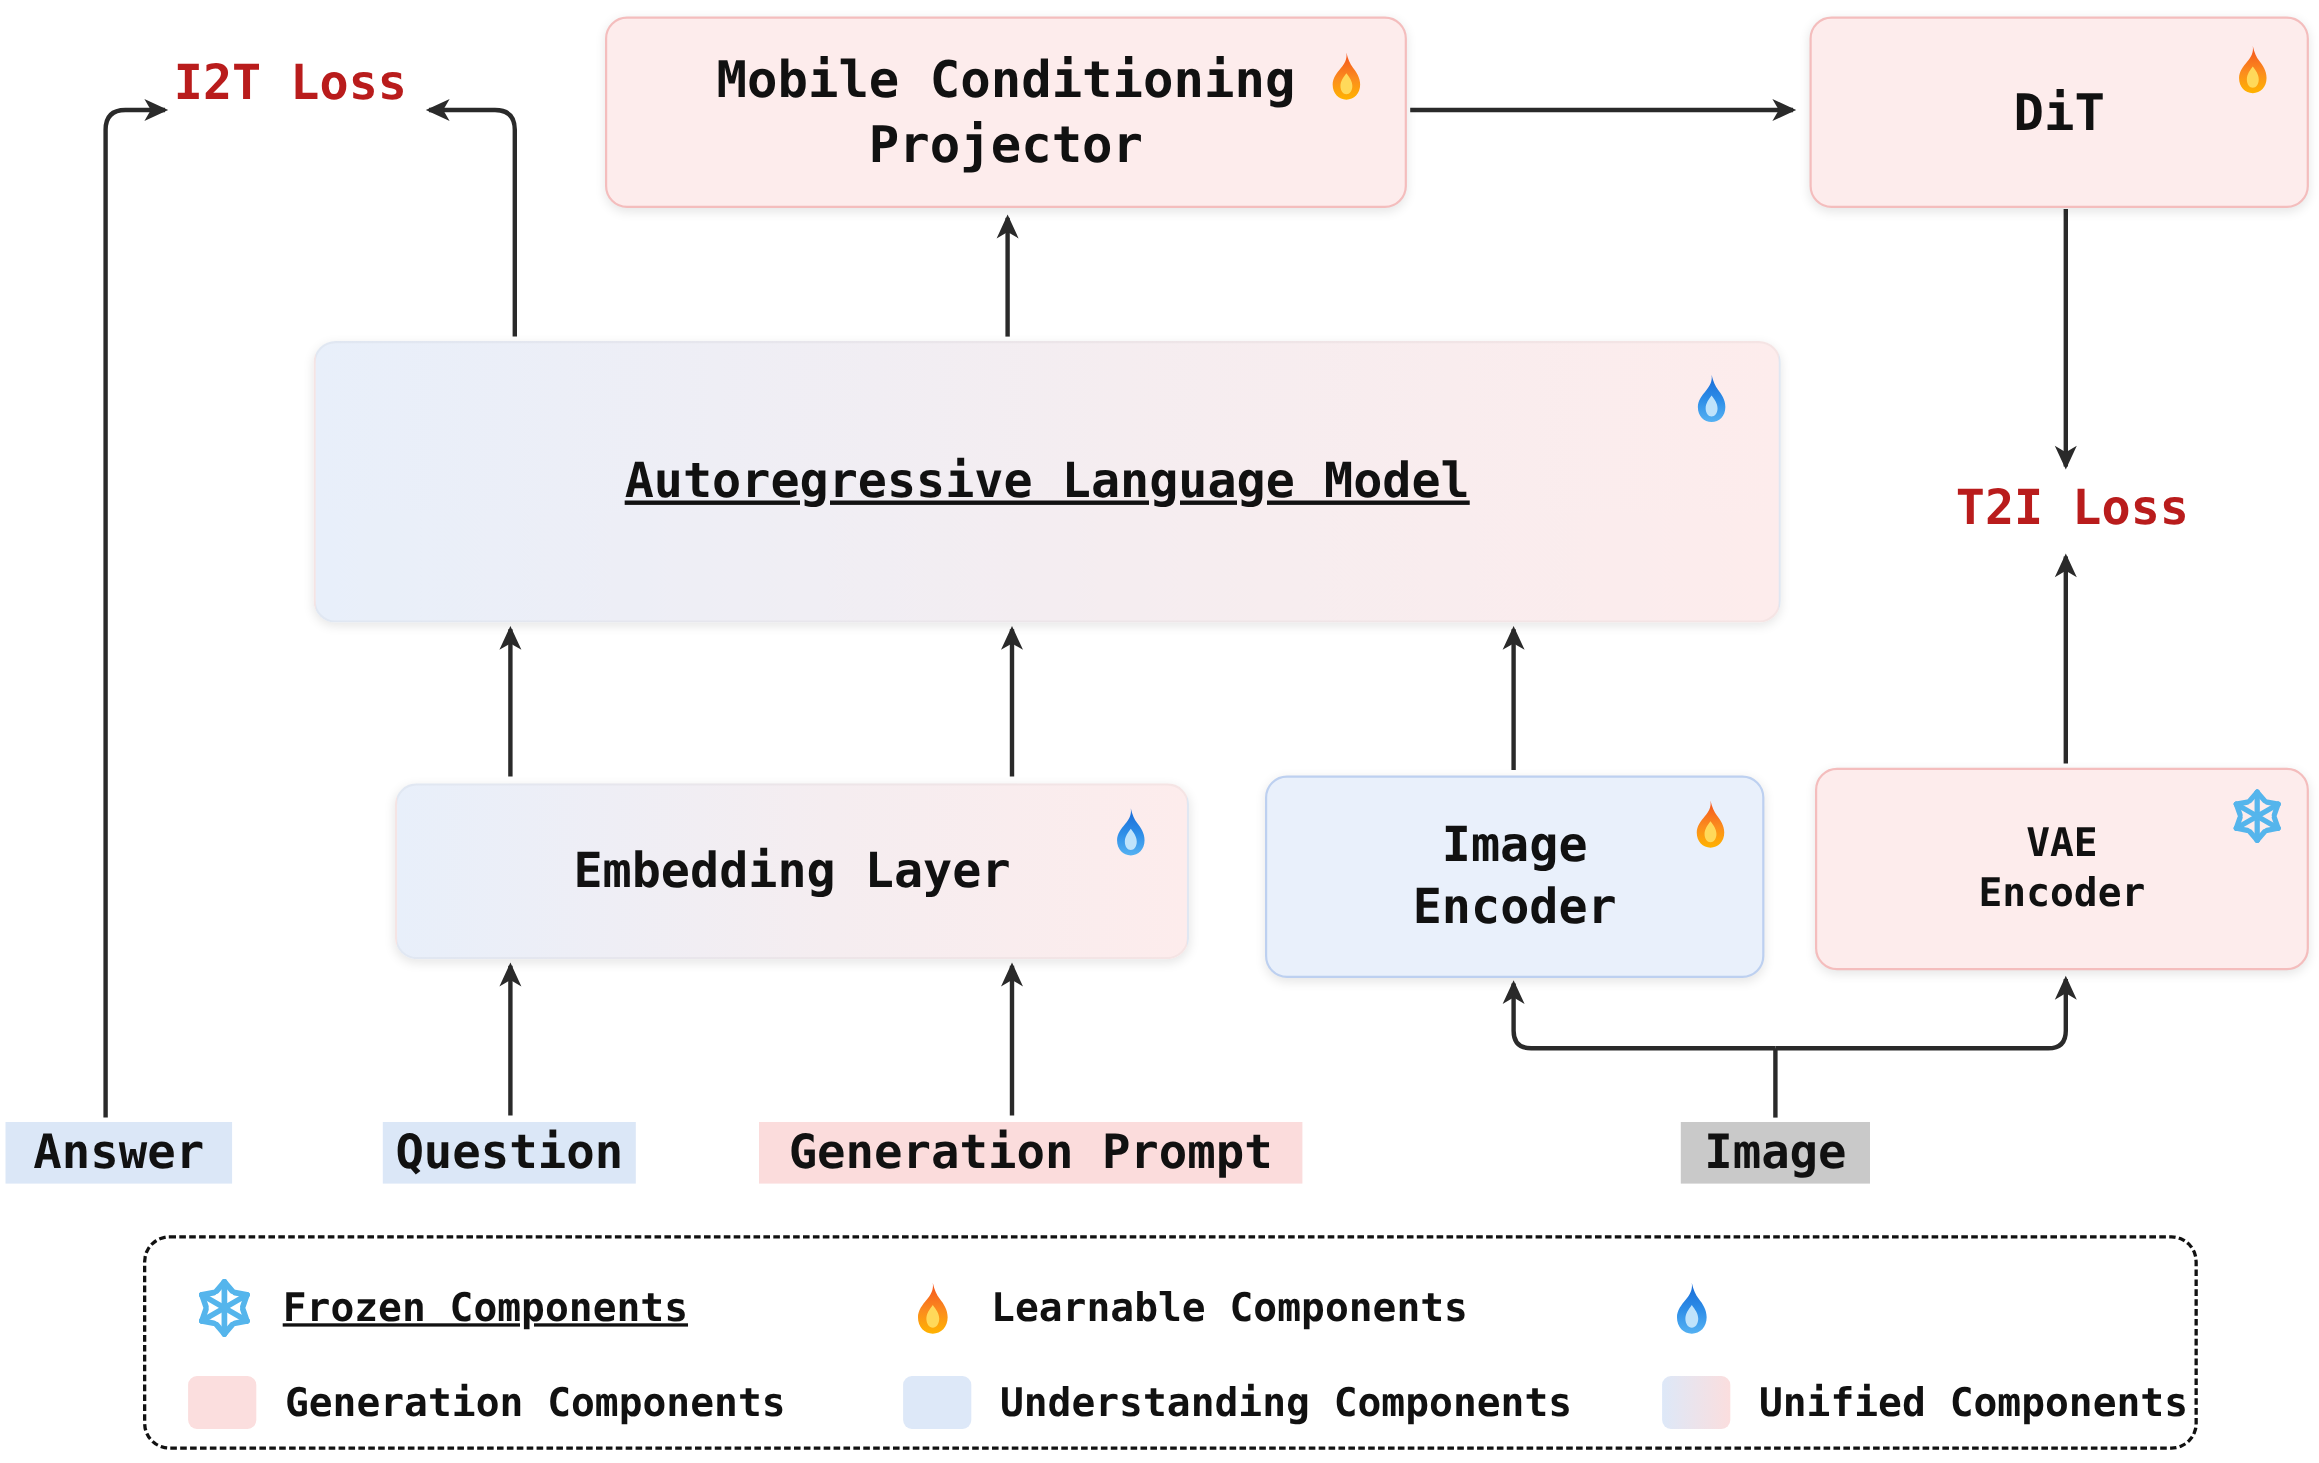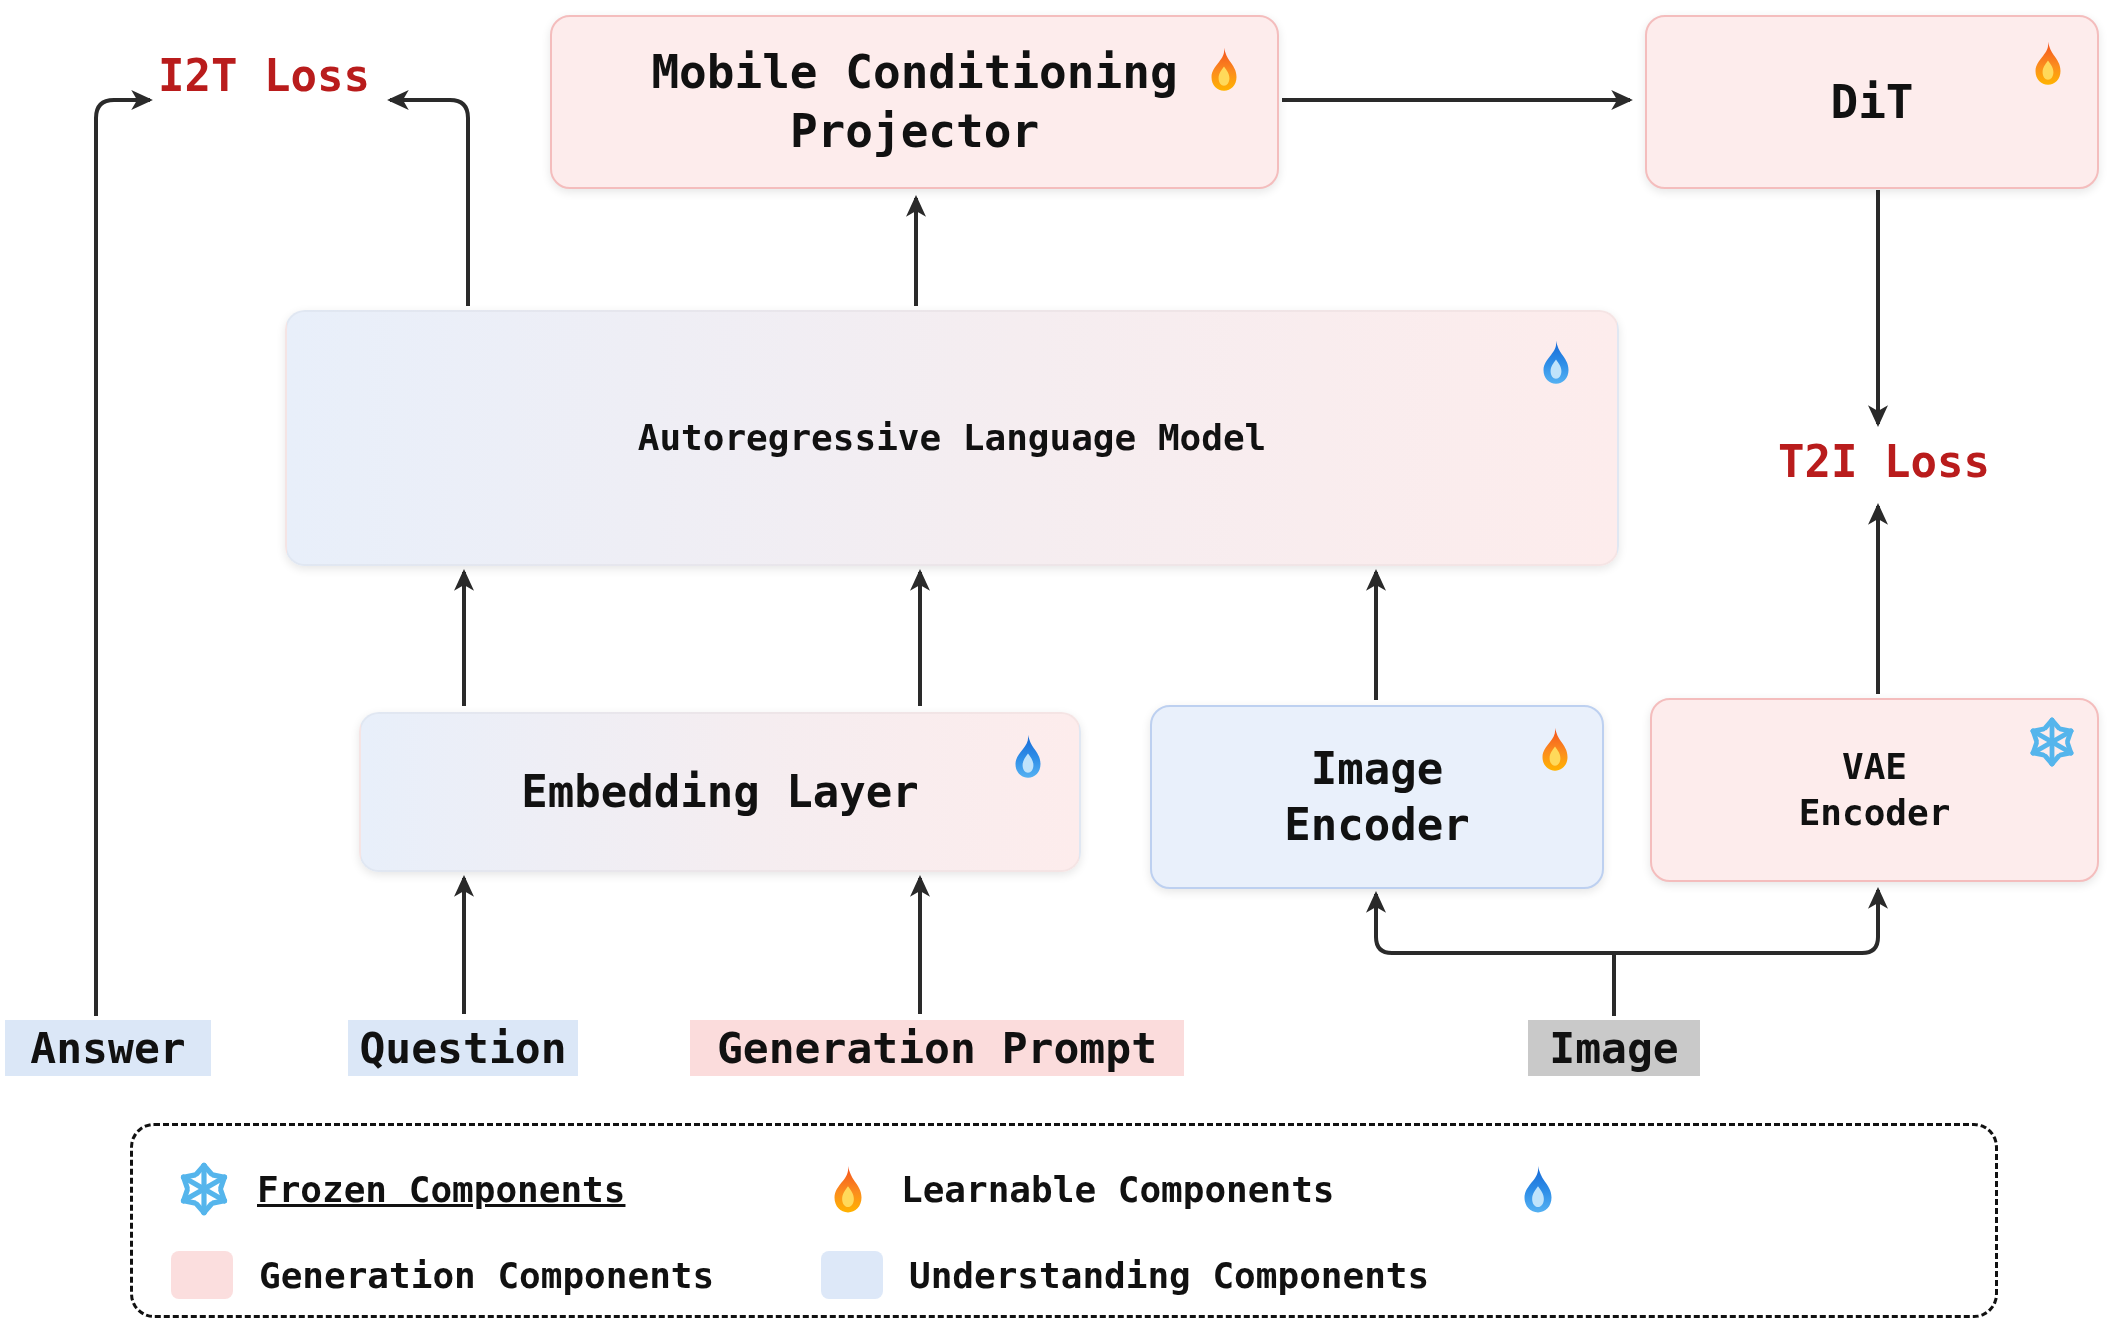--- a/index.html
+++ b/index.html
@@ -116,21 +116,21 @@
       </svg>
   </div>
 
   <div class="box gen" style="left:1645px;top:15px;width:450px;height:170px;font-size:46px;">
     <span class="bl">DiT</span>
     <svg class="icon" style="top:18px;right:24px;">
         <use href="#flame-o"></use>
       </svg>
   </div>
 
-  <div class="box uni" style="left:285px;top:310px;width:1330px;height:252px;font-size:36px;">
+  <div class="box uni" style="left:285px;top:310px;width:1330px;height:252px;font-size:44px;text-decoration:underline;">
     <span class="bl">Autoregressive Language Model</span>
     <svg class="icon" style="top:22px;right:36px;">
         <use href="#flame-b"></use>
       </svg>
   </div>
 
   <div class="box uni" style="left:359px;top:712px;width:718px;height:156px;font-size:44px;">
     <span class="bl">Embedding Layer</span>
     <svg class="icon" style="top:14px;right:26px;">
         <use href="#flame-b"></use>
@@ -179,16 +179,20 @@
     </div>
 
     <div class="lcell" style="left:38px;top:118px;">
       <span class="swatch sw-gen"></span>
       <span class="llabel">Generation Components</span>
     </div>
     <div class="lcell" style="left:688px;top:118px;">
       <span class="swatch sw-und"></span>
       <span class="llabel">Understanding Components</span>
     </div>
+    <div class="lcell" style="left:1378px;top:118px;">
+      <span class="swatch sw-uni"></span>
+      <span class="llabel">Unified Components</span>
+    </div>
 
   </div>
 
 </div>
 
 </body></html>

